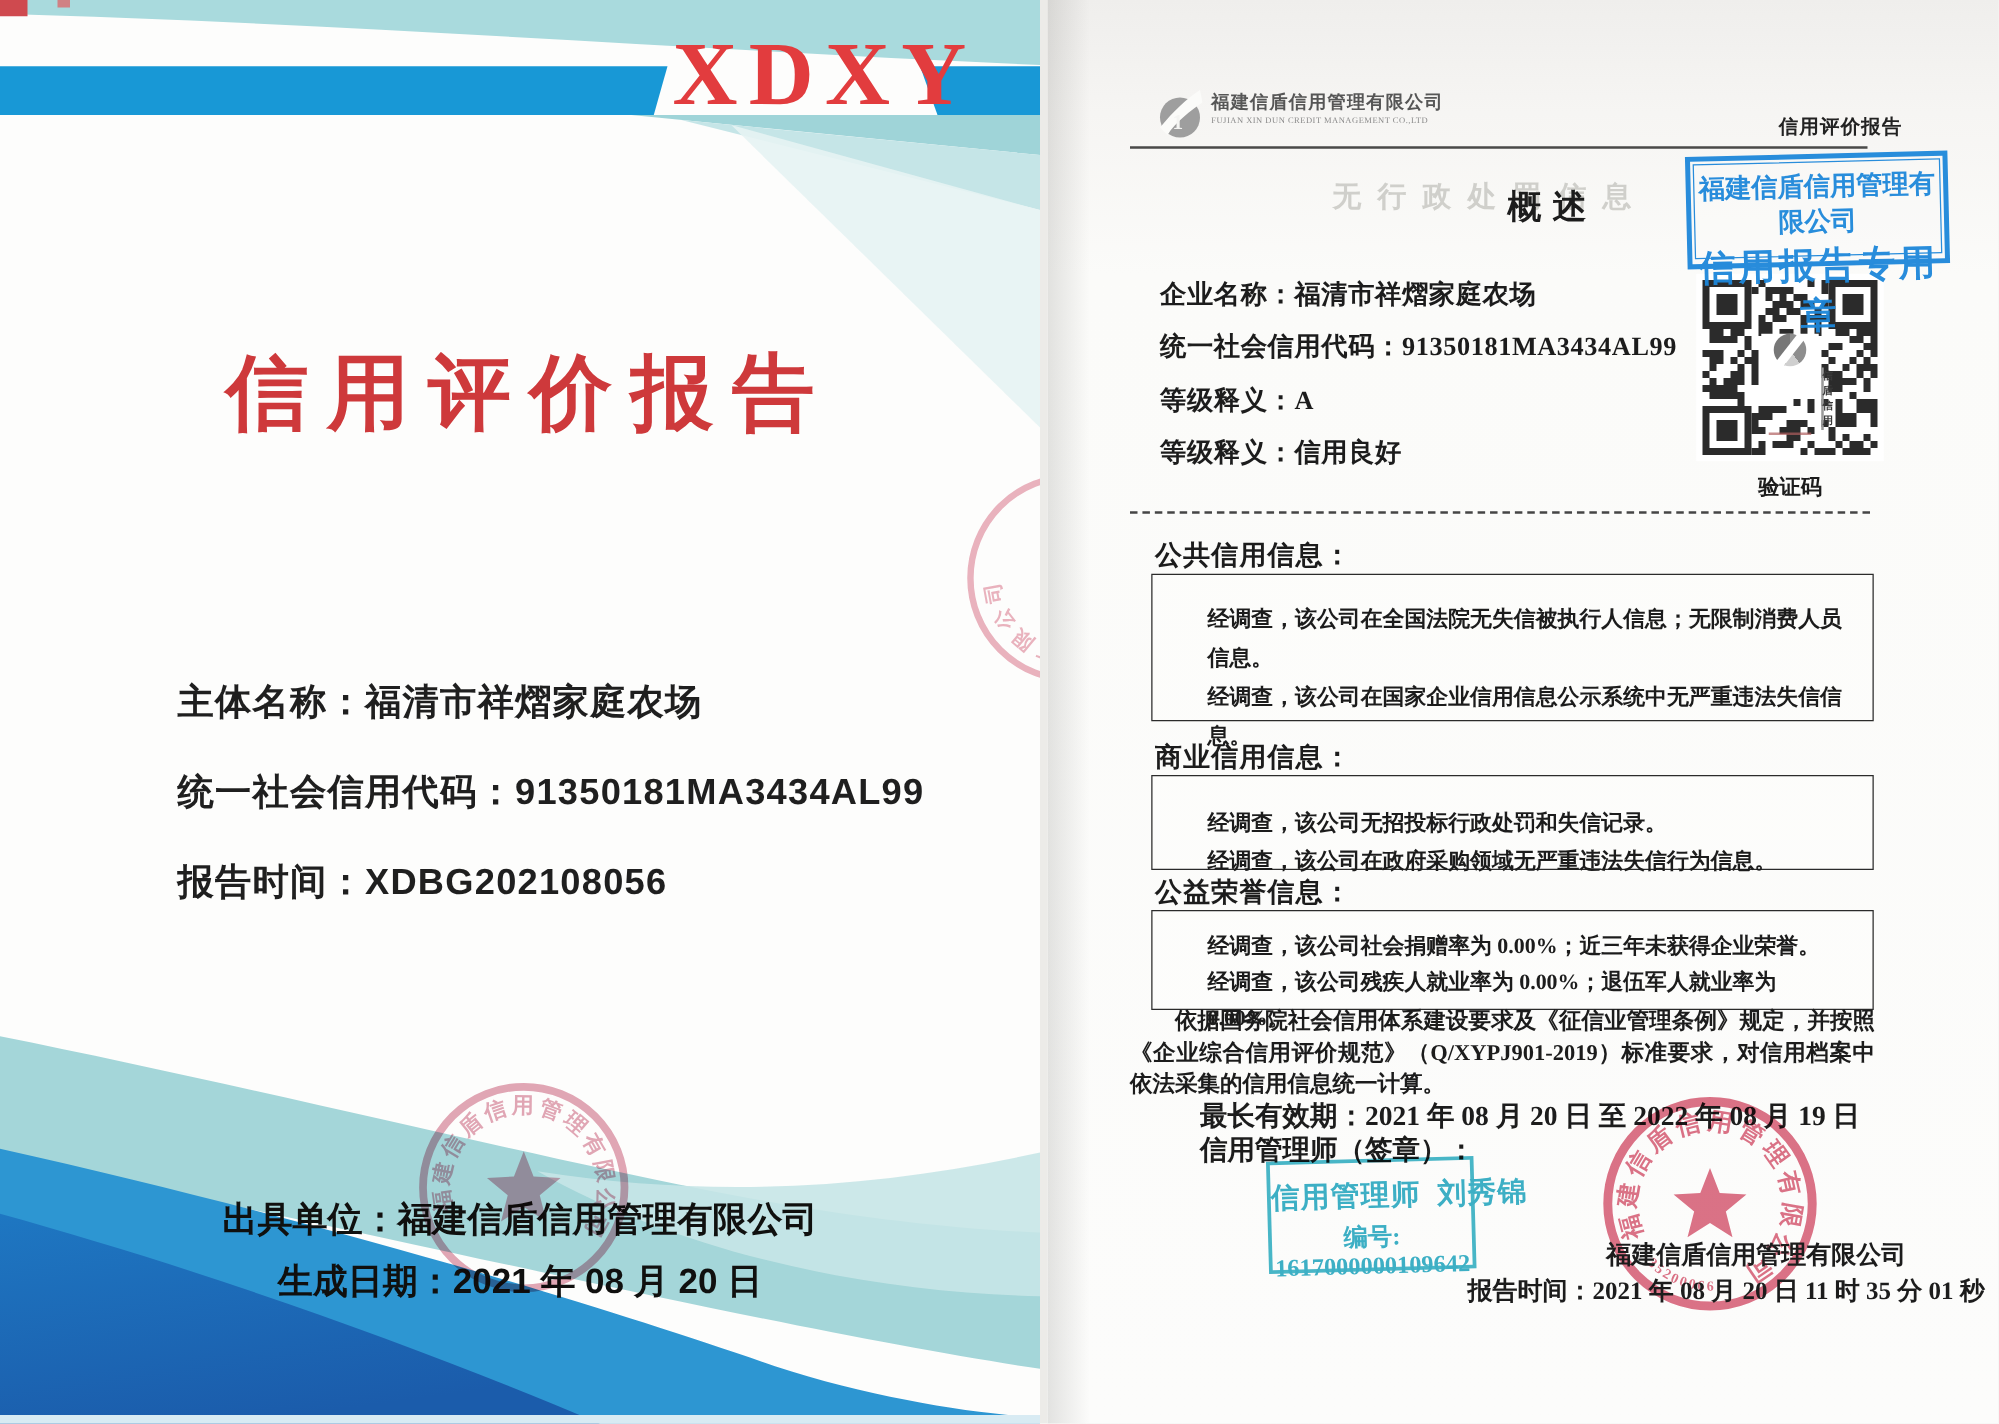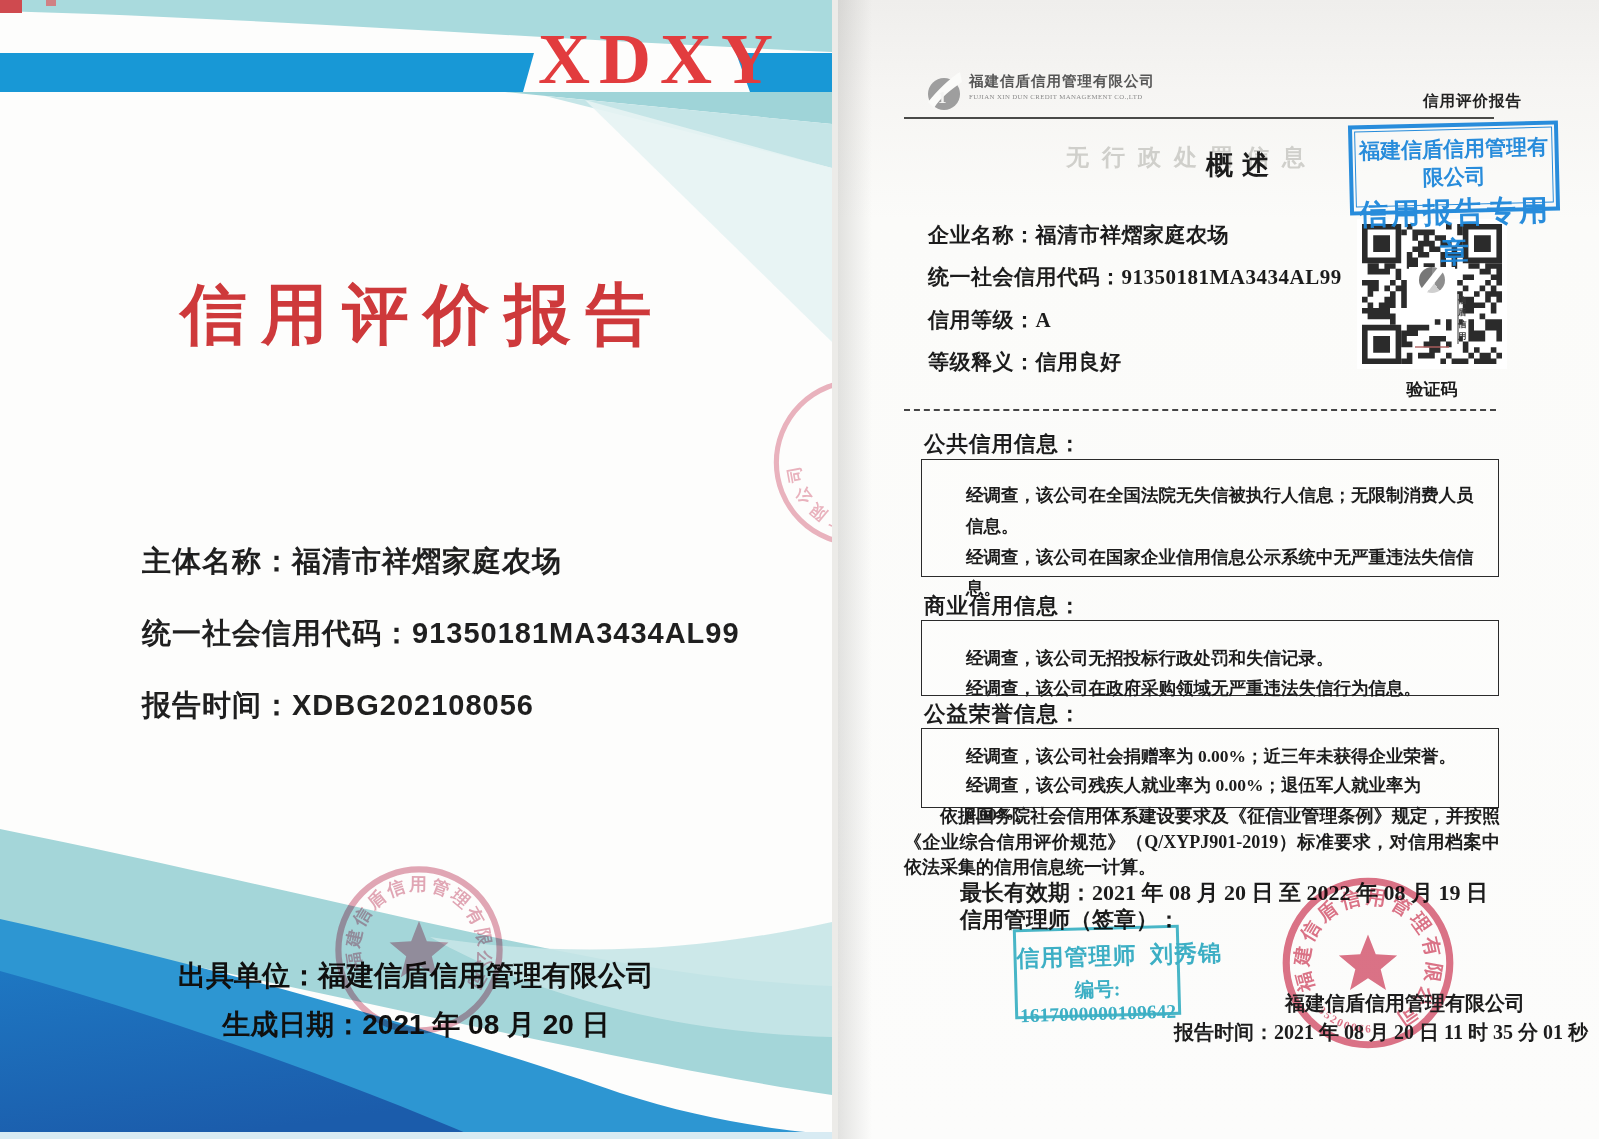--- a/index.html
+++ b/index.html
@@ -151,21 +151,21 @@
 
     <div class="abs seal-box">
       <div class="seal-box-inner">
         <div class="seal-box-l1">福建信盾信用管理有限公司</div>
         <div class="seal-box-l2">信用报告专用章</div>
       </div>
     </div>
 
     <div class="abs info-line" style="top:221px">企业名称：福清市祥熠家庭农场</div>
     <div class="abs info-line" style="top:263px">统一社会信用代码：91350181MA3434AL99</div>
-    <div class="abs info-line" style="top:306px">信用等级：A</div>
+    <div class="abs info-line" style="top:306px">等级释义：A</div>
     <div class="abs info-line" style="top:348px">等级释义：信用良好</div>
 
     <div class="abs qr-box">
       <svg id="qr-svg" width="150" height="150" viewBox="-5 -5 150 150">
           <path d="M44.8,0h5.6v5.6h-5.6zM84,0h5.6v5.6h-5.6zM95.19999999999999,0h5.6v5.6h-5.6zM39.199999999999996,5.6h5.6v5.6h-5.6zM50.4,5.6h5.6v5.6h-5.6zM56,5.6h5.6v5.6h-5.6zM61.599999999999994,5.6h5.6v5.6h-5.6zM67.19999999999999,5.6h5.6v5.6h-5.6zM95.19999999999999,5.6h5.6v5.6h-5.6zM50.4,11.2h5.6v5.6h-5.6zM61.599999999999994,11.2h5.6v5.6h-5.6zM72.8,11.2h5.6v5.6h-5.6zM78.39999999999999,11.2h5.6v5.6h-5.6zM56,16.799999999999997h5.6v5.6h-5.6zM61.599999999999994,16.799999999999997h5.6v5.6h-5.6zM67.19999999999999,16.799999999999997h5.6v5.6h-5.6zM78.39999999999999,16.799999999999997h5.6v5.6h-5.6zM84,16.799999999999997h5.6v5.6h-5.6zM95.19999999999999,16.799999999999997h5.6v5.6h-5.6zM50.4,22.4h5.6v5.6h-5.6zM56,22.4h5.6v5.6h-5.6zM67.19999999999999,22.4h5.6v5.6h-5.6zM72.8,22.4h5.6v5.6h-5.6zM89.6,22.4h5.6v5.6h-5.6zM44.8,28h5.6v5.6h-5.6zM56,28h5.6v5.6h-5.6zM61.599999999999994,28h5.6v5.6h-5.6zM78.39999999999999,28h5.6v5.6h-5.6zM84,28h5.6v5.6h-5.6zM89.6,28h5.6v5.6h-5.6zM95.19999999999999,28h5.6v5.6h-5.6zM44.8,33.599999999999994h5.6v5.6h-5.6zM50.4,33.599999999999994h5.6v5.6h-5.6zM78.39999999999999,33.599999999999994h5.6v5.6h-5.6zM89.6,33.599999999999994h5.6v5.6h-5.6zM5.6,39.199999999999996h5.6v5.6h-5.6zM11.2,39.199999999999996h5.6v5.6h-5.6zM22.4,39.199999999999996h5.6v5.6h-5.6zM28,39.199999999999996h5.6v5.6h-5.6zM44.8,39.199999999999996h5.6v5.6h-5.6zM50.4,39.199999999999996h5.6v5.6h-5.6zM61.599999999999994,39.199999999999996h5.6v5.6h-5.6zM67.19999999999999,39.199999999999996h5.6v5.6h-5.6zM78.39999999999999,39.199999999999996h5.6v5.6h-5.6zM89.6,39.199999999999996h5.6v5.6h-5.6zM106.39999999999999,39.199999999999996h5.6v5.6h-5.6zM112,39.199999999999996h5.6v5.6h-5.6zM123.19999999999999,39.199999999999996h5.6v5.6h-5.6zM128.79999999999998,39.199999999999996h5.6v5.6h-5.6zM134.39999999999998,39.199999999999996h5.6v5.6h-5.6zM5.6,44.8h5.6v5.6h-5.6zM11.2,44.8h5.6v5.6h-5.6zM16.799999999999997,44.8h5.6v5.6h-5.6zM22.4,44.8h5.6v5.6h-5.6zM33.599999999999994,44.8h5.6v5.6h-5.6zM117.6,44.8h5.6v5.6h-5.6zM123.19999999999999,44.8h5.6v5.6h-5.6zM134.39999999999998,44.8h5.6v5.6h-5.6zM33.599999999999994,50.4h5.6v5.6h-5.6zM100.8,50.4h5.6v5.6h-5.6zM106.39999999999999,50.4h5.6v5.6h-5.6zM128.79999999999998,50.4h5.6v5.6h-5.6zM134.39999999999998,50.4h5.6v5.6h-5.6zM0,56h5.6v5.6h-5.6zM5.6,56h5.6v5.6h-5.6zM11.2,56h5.6v5.6h-5.6zM28,56h5.6v5.6h-5.6zM39.199999999999996,56h5.6v5.6h-5.6zM95.19999999999999,56h5.6v5.6h-5.6zM123.19999999999999,56h5.6v5.6h-5.6zM134.39999999999998,56h5.6v5.6h-5.6zM5.6,61.599999999999994h5.6v5.6h-5.6zM11.2,61.599999999999994h5.6v5.6h-5.6zM22.4,61.599999999999994h5.6v5.6h-5.6zM33.599999999999994,61.599999999999994h5.6v5.6h-5.6zM39.199999999999996,61.599999999999994h5.6v5.6h-5.6zM100.8,61.599999999999994h5.6v5.6h-5.6zM117.6,61.599999999999994h5.6v5.6h-5.6zM128.79999999999998,61.599999999999994h5.6v5.6h-5.6zM5.6,67.19999999999999h5.6v5.6h-5.6zM28,67.19999999999999h5.6v5.6h-5.6zM39.199999999999996,67.19999999999999h5.6v5.6h-5.6zM95.19999999999999,67.19999999999999h5.6v5.6h-5.6zM112,67.19999999999999h5.6v5.6h-5.6zM123.19999999999999,67.19999999999999h5.6v5.6h-5.6zM128.79999999999998,67.19999999999999h5.6v5.6h-5.6zM134.39999999999998,67.19999999999999h5.6v5.6h-5.6zM0,72.8h5.6v5.6h-5.6zM22.4,72.8h5.6v5.6h-5.6zM28,72.8h5.6v5.6h-5.6zM39.199999999999996,72.8h5.6v5.6h-5.6zM95.19999999999999,72.8h5.6v5.6h-5.6zM100.8,72.8h5.6v5.6h-5.6zM106.39999999999999,72.8h5.6v5.6h-5.6zM123.19999999999999,72.8h5.6v5.6h-5.6zM134.39999999999998,72.8h5.6v5.6h-5.6zM5.6,78.39999999999999h5.6v5.6h-5.6zM16.799999999999997,78.39999999999999h5.6v5.6h-5.6zM22.4,78.39999999999999h5.6v5.6h-5.6zM28,78.39999999999999h5.6v5.6h-5.6zM39.199999999999996,78.39999999999999h5.6v5.6h-5.6zM100.8,78.39999999999999h5.6v5.6h-5.6zM106.39999999999999,78.39999999999999h5.6v5.6h-5.6zM112,78.39999999999999h5.6v5.6h-5.6zM117.6,78.39999999999999h5.6v5.6h-5.6zM128.79999999999998,78.39999999999999h5.6v5.6h-5.6zM0,84h5.6v5.6h-5.6zM5.6,84h5.6v5.6h-5.6zM11.2,84h5.6v5.6h-5.6zM16.799999999999997,84h5.6v5.6h-5.6zM22.4,84h5.6v5.6h-5.6zM100.8,84h5.6v5.6h-5.6zM106.39999999999999,84h5.6v5.6h-5.6zM128.79999999999998,84h5.6v5.6h-5.6zM5.6,89.6h5.6v5.6h-5.6zM11.2,89.6h5.6v5.6h-5.6zM16.799999999999997,89.6h5.6v5.6h-5.6zM22.4,89.6h5.6v5.6h-5.6zM28,89.6h5.6v5.6h-5.6zM117.6,89.6h5.6v5.6h-5.6zM28,95.19999999999999h5.6v5.6h-5.6zM72.8,95.19999999999999h5.6v5.6h-5.6zM84,95.19999999999999h5.6v5.6h-5.6zM95.19999999999999,95.19999999999999h5.6v5.6h-5.6zM106.39999999999999,95.19999999999999h5.6v5.6h-5.6zM123.19999999999999,95.19999999999999h5.6v5.6h-5.6zM128.79999999999998,95.19999999999999h5.6v5.6h-5.6zM134.39999999999998,95.19999999999999h5.6v5.6h-5.6zM44.8,100.8h5.6v5.6h-5.6zM50.4,100.8h5.6v5.6h-5.6zM56,100.8h5.6v5.6h-5.6zM61.599999999999994,100.8h5.6v5.6h-5.6zM84,100.8h5.6v5.6h-5.6zM106.39999999999999,100.8h5.6v5.6h-5.6zM123.19999999999999,100.8h5.6v5.6h-5.6zM128.79999999999998,100.8h5.6v5.6h-5.6zM134.39999999999998,100.8h5.6v5.6h-5.6zM39.199999999999996,106.39999999999999h5.6v5.6h-5.6zM44.8,106.39999999999999h5.6v5.6h-5.6zM50.4,106.39999999999999h5.6v5.6h-5.6zM106.39999999999999,106.39999999999999h5.6v5.6h-5.6zM112,106.39999999999999h5.6v5.6h-5.6zM117.6,106.39999999999999h5.6v5.6h-5.6zM134.39999999999998,106.39999999999999h5.6v5.6h-5.6zM39.199999999999996,112h5.6v5.6h-5.6zM67.19999999999999,112h5.6v5.6h-5.6zM72.8,112h5.6v5.6h-5.6zM78.39999999999999,112h5.6v5.6h-5.6zM95.19999999999999,112h5.6v5.6h-5.6zM106.39999999999999,112h5.6v5.6h-5.6zM112,112h5.6v5.6h-5.6zM117.6,112h5.6v5.6h-5.6zM134.39999999999998,112h5.6v5.6h-5.6zM39.199999999999996,117.6h5.6v5.6h-5.6zM44.8,117.6h5.6v5.6h-5.6zM61.599999999999994,117.6h5.6v5.6h-5.6zM67.19999999999999,117.6h5.6v5.6h-5.6zM72.8,117.6h5.6v5.6h-5.6zM84,117.6h5.6v5.6h-5.6zM100.8,117.6h5.6v5.6h-5.6zM67.19999999999999,123.19999999999999h5.6v5.6h-5.6zM72.8,123.19999999999999h5.6v5.6h-5.6zM100.8,123.19999999999999h5.6v5.6h-5.6zM112,123.19999999999999h5.6v5.6h-5.6zM128.79999999999998,123.19999999999999h5.6v5.6h-5.6zM44.8,128.79999999999998h5.6v5.6h-5.6zM56,128.79999999999998h5.6v5.6h-5.6zM61.599999999999994,128.79999999999998h5.6v5.6h-5.6zM67.19999999999999,128.79999999999998h5.6v5.6h-5.6zM84,128.79999999999998h5.6v5.6h-5.6zM106.39999999999999,128.79999999999998h5.6v5.6h-5.6zM117.6,128.79999999999998h5.6v5.6h-5.6zM123.19999999999999,128.79999999999998h5.6v5.6h-5.6zM134.39999999999998,128.79999999999998h5.6v5.6h-5.6zM39.199999999999996,134.39999999999998h5.6v5.6h-5.6zM44.8,134.39999999999998h5.6v5.6h-5.6zM78.39999999999999,134.39999999999998h5.6v5.6h-5.6zM89.6,134.39999999999998h5.6v5.6h-5.6zM95.19999999999999,134.39999999999998h5.6v5.6h-5.6zM100.8,134.39999999999998h5.6v5.6h-5.6zM112,134.39999999999998h5.6v5.6h-5.6zM117.6,134.39999999999998h5.6v5.6h-5.6zM123.19999999999999,134.39999999999998h5.6v5.6h-5.6zM128.79999999999998,134.39999999999998h5.6v5.6h-5.6z" fill="#2b2b2b"></path>
           <path d="M0,0h39.199999999999996v39.199999999999996h-39.199999999999996z M5.6,5.6h28v28h-28z M11.2,11.2h16.799999999999997v16.799999999999997h-16.799999999999997z" fill="#2b2b2b" fill-rule="evenodd"></path>
           <path d="M100.8,0h39.199999999999996v39.199999999999996h-39.199999999999996z M106.39999999999999,5.6h28v28h-28z M112,11.2h16.799999999999997v16.799999999999997h-16.799999999999997z" fill="#2b2b2b" fill-rule="evenodd"></path>
           <path d="M0,100.8h39.199999999999996v39.199999999999996h-39.199999999999996z M5.6,106.39999999999999h28v28h-28z M11.2,112h16.799999999999997v16.799999999999997h-16.799999999999997z" fill="#2b2b2b" fill-rule="evenodd"></path>
         </svg>
       <div class="qr-center">

